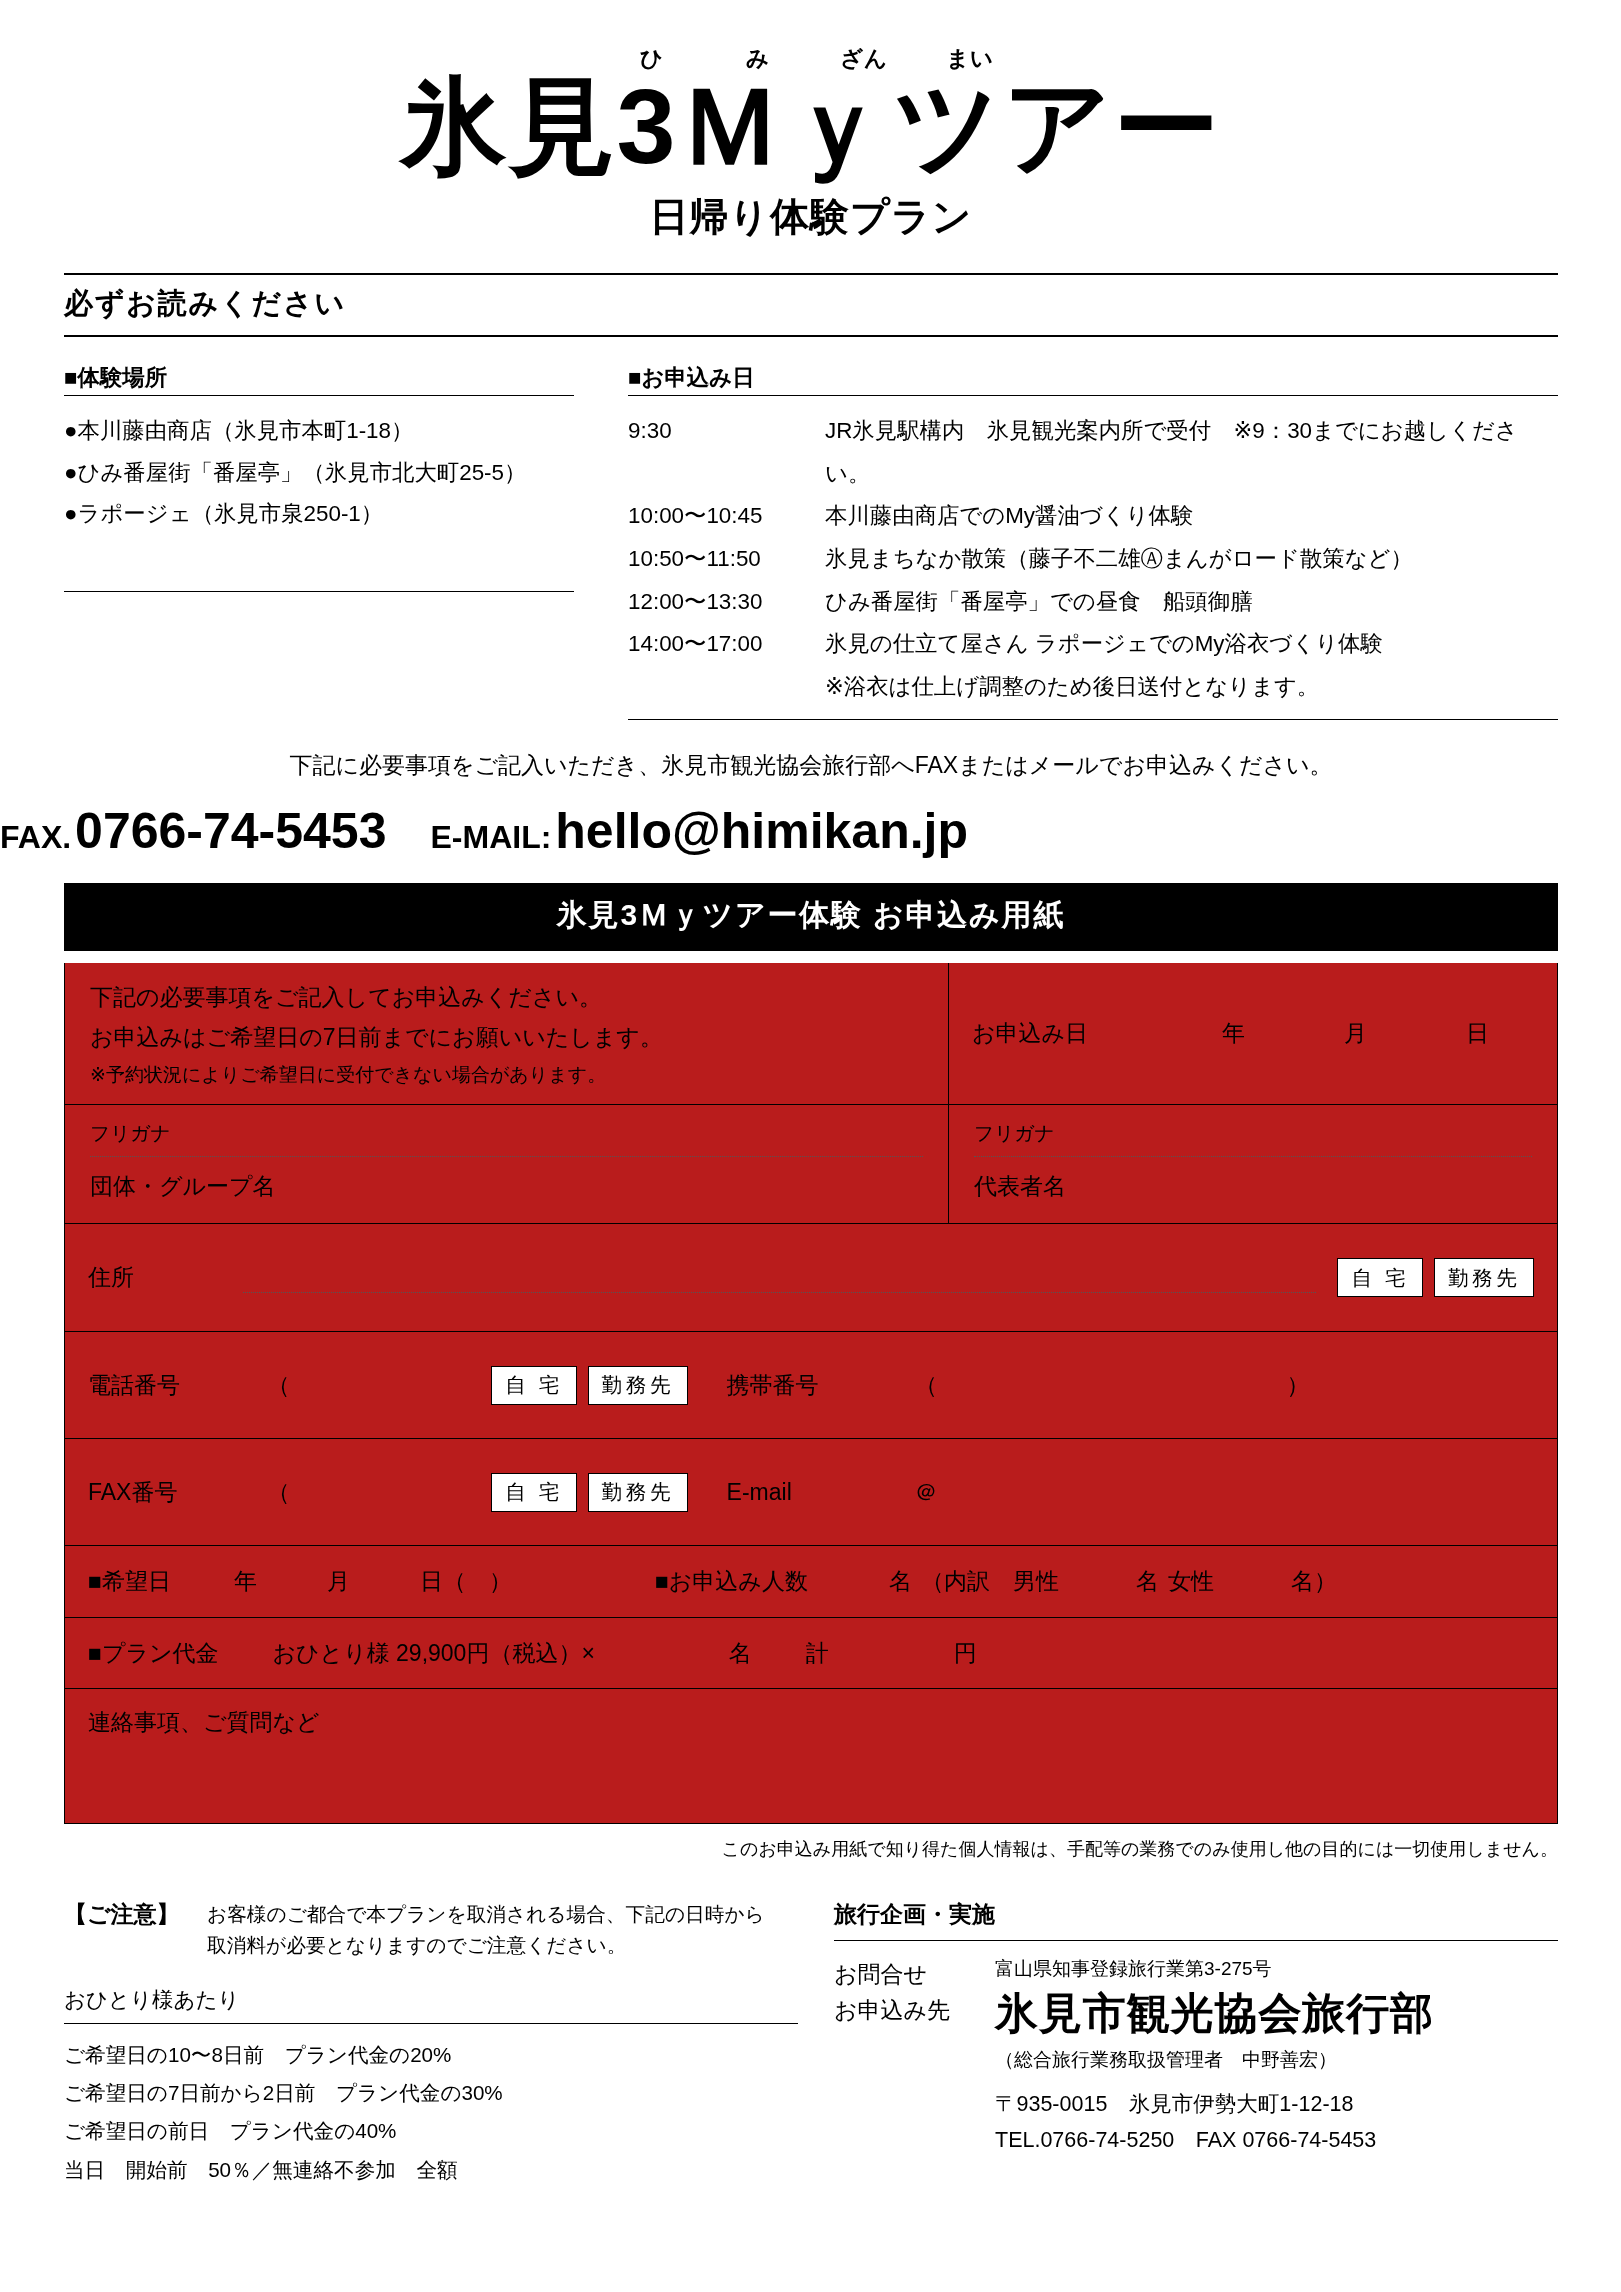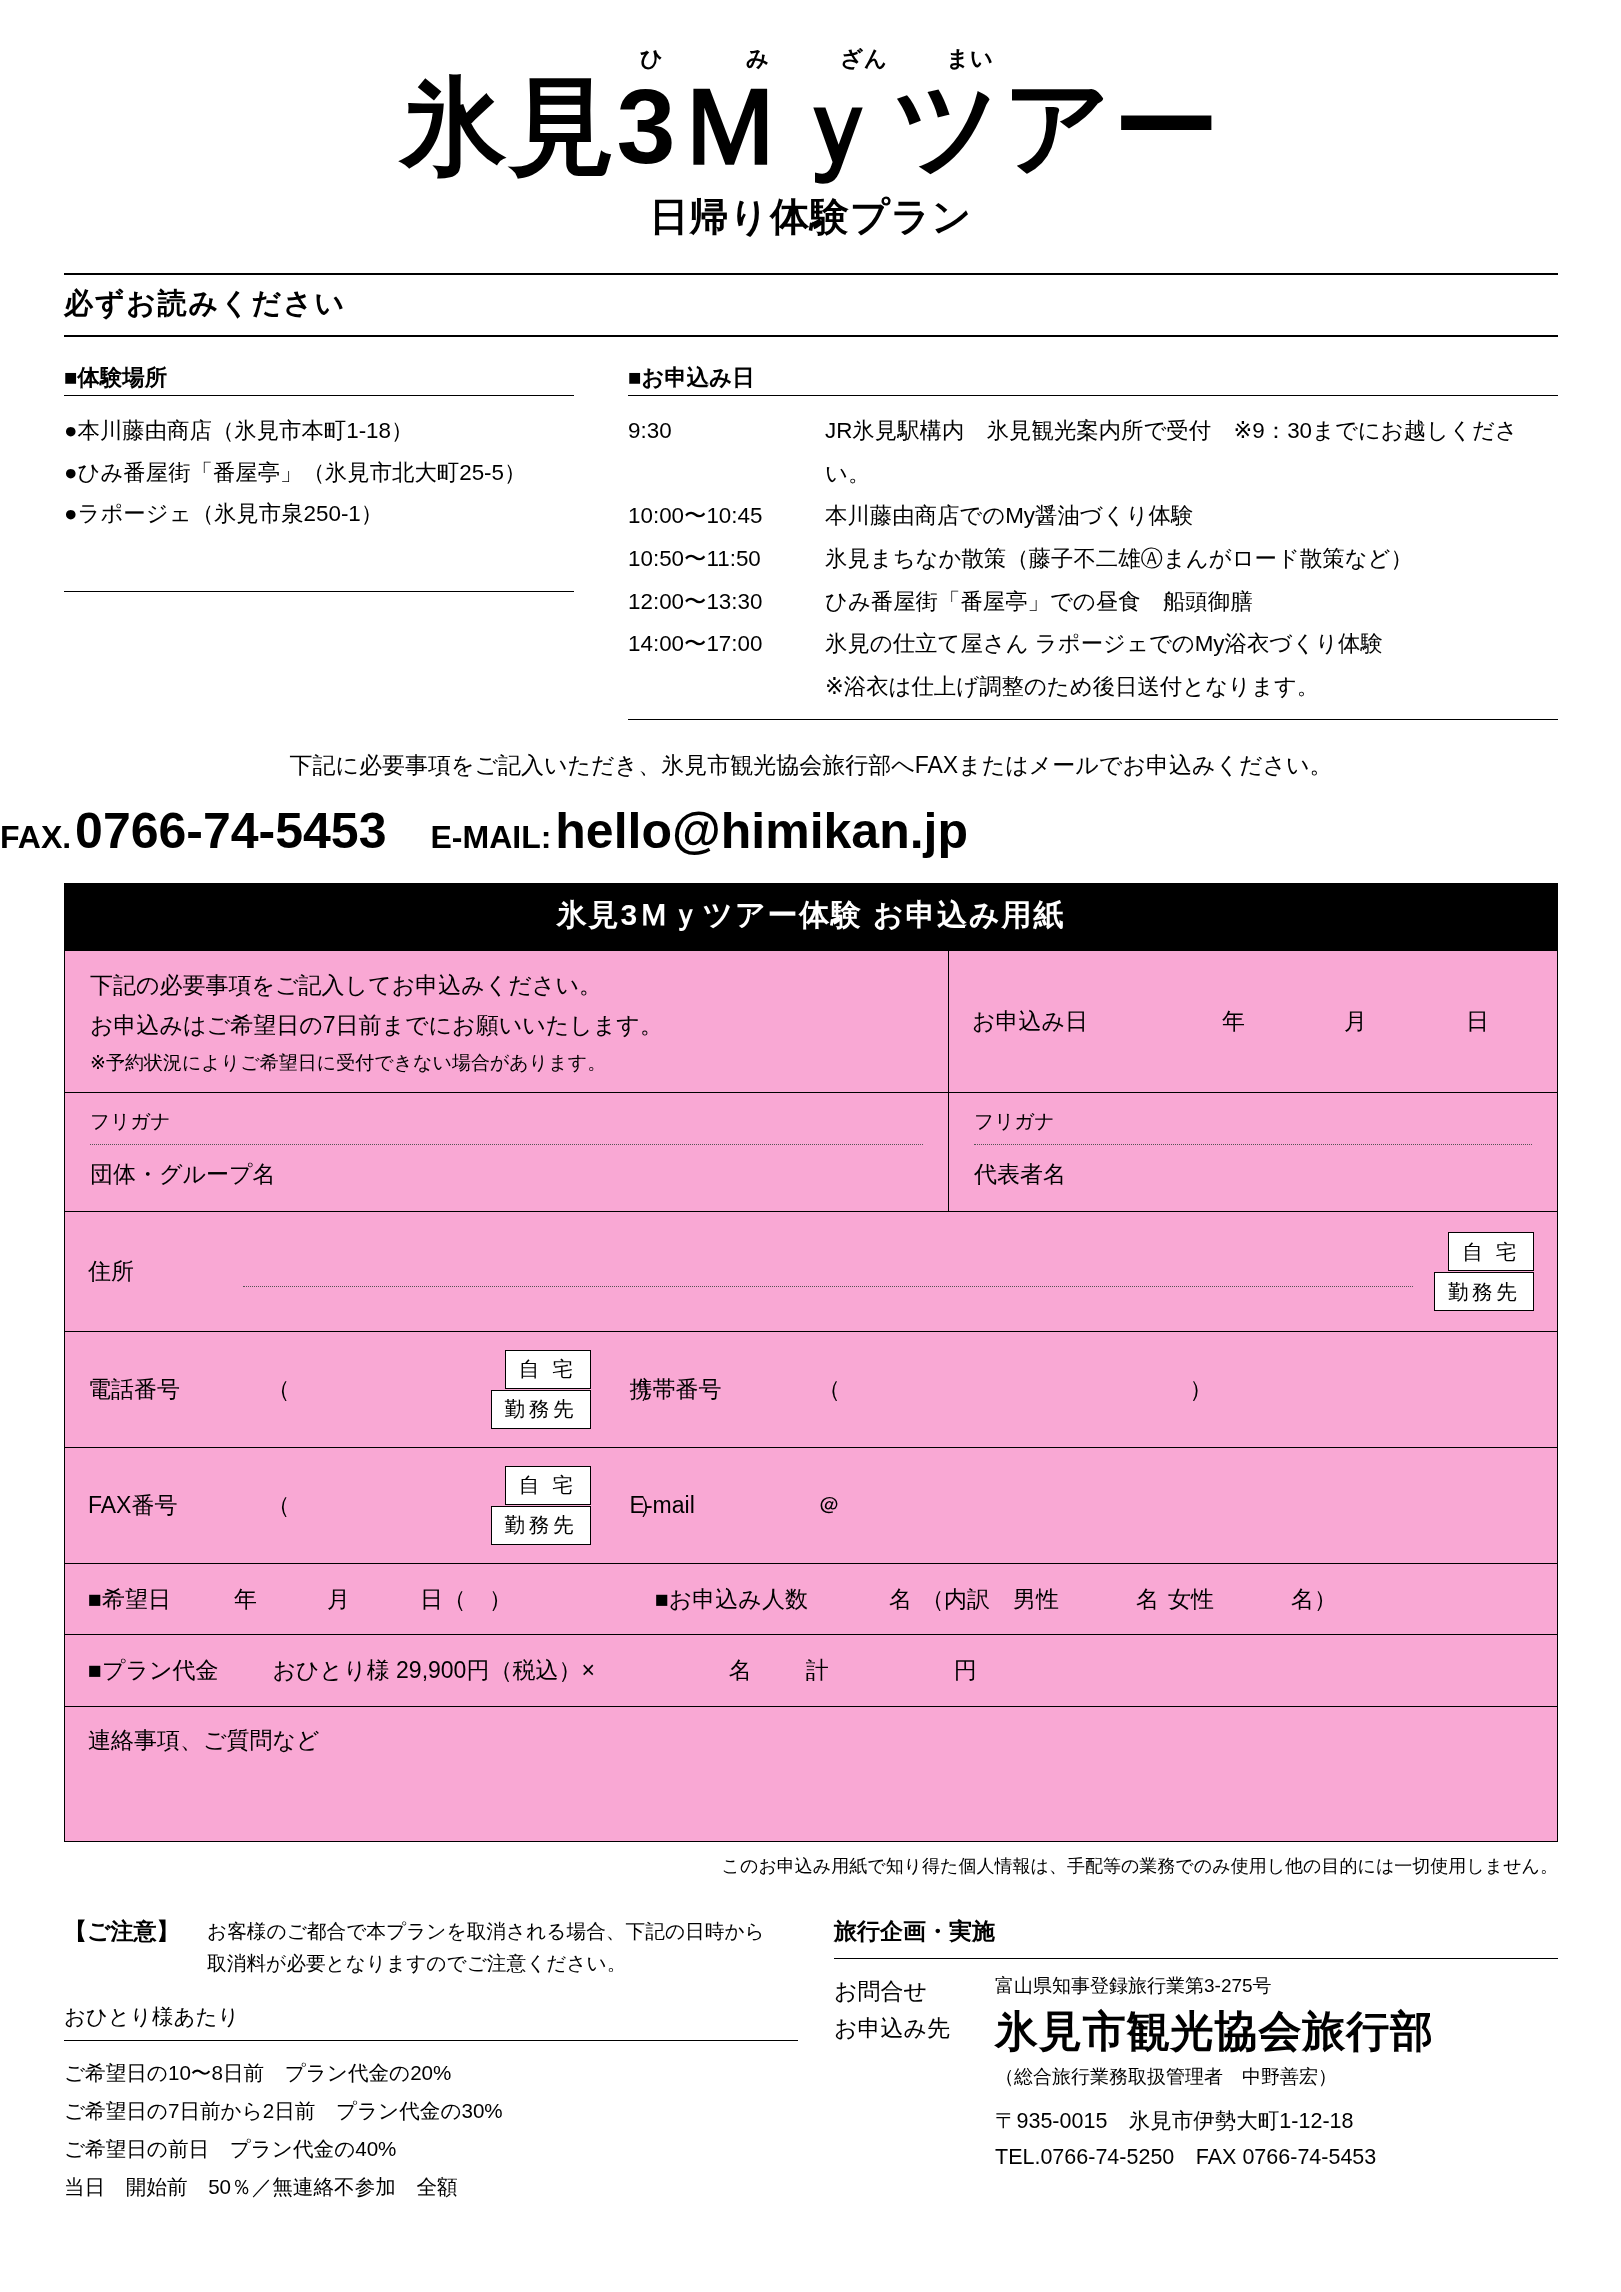--- a/index.html
+++ b/index.html
@@ -151,22 +151,22 @@
     background: #000;
     color: #fff;
     margin: 23px 64px 0 64px;
     text-align: center;
     font-size: 30px;
     font-weight: bold;
     padding: 12.5px 0 14.3px 0;
     letter-spacing: 1.8px;
   }
   .form-body {
-    margin: 0 64px;
-    background: #f9a8d4;
+    margin: 12px 64px;
+    background: #b91c1c;
     border: 1.8px solid #000;
     border-top: none;
     box-sizing: border-box;
   }
   .f-row {
     display: flex;
     border-bottom: 1.8px solid #000;
   }
   .f-row:last-child { border-bottom: none; }
 
@@ -215,21 +215,21 @@
     min-height: 107px;
   }
   .addr-label { font-size: 23px; width: 99px; flex: none; }
   .addr-line {
     flex: 1;
     border-bottom: 1.8px dotted #555;
     height: 30px;
     margin-right: 21.5px;
     margin-left: 56px;
   }
-  .chip-col { display: flex; flex-direction: column; gap: 1px; align-items: flex-end; }
+  .chip-col { display: flex; flex-direction: row; gap: 11px; align-items: flex-end; }
   .chip {
     border: 1.8px solid #000;
     background: #fff;
     font-size: 20.6px;
     padding: 4.5px 12.5px;
     text-align: center;
     min-width: 86px;
     letter-spacing: 3.6px;
     box-sizing: border-box;
   }

